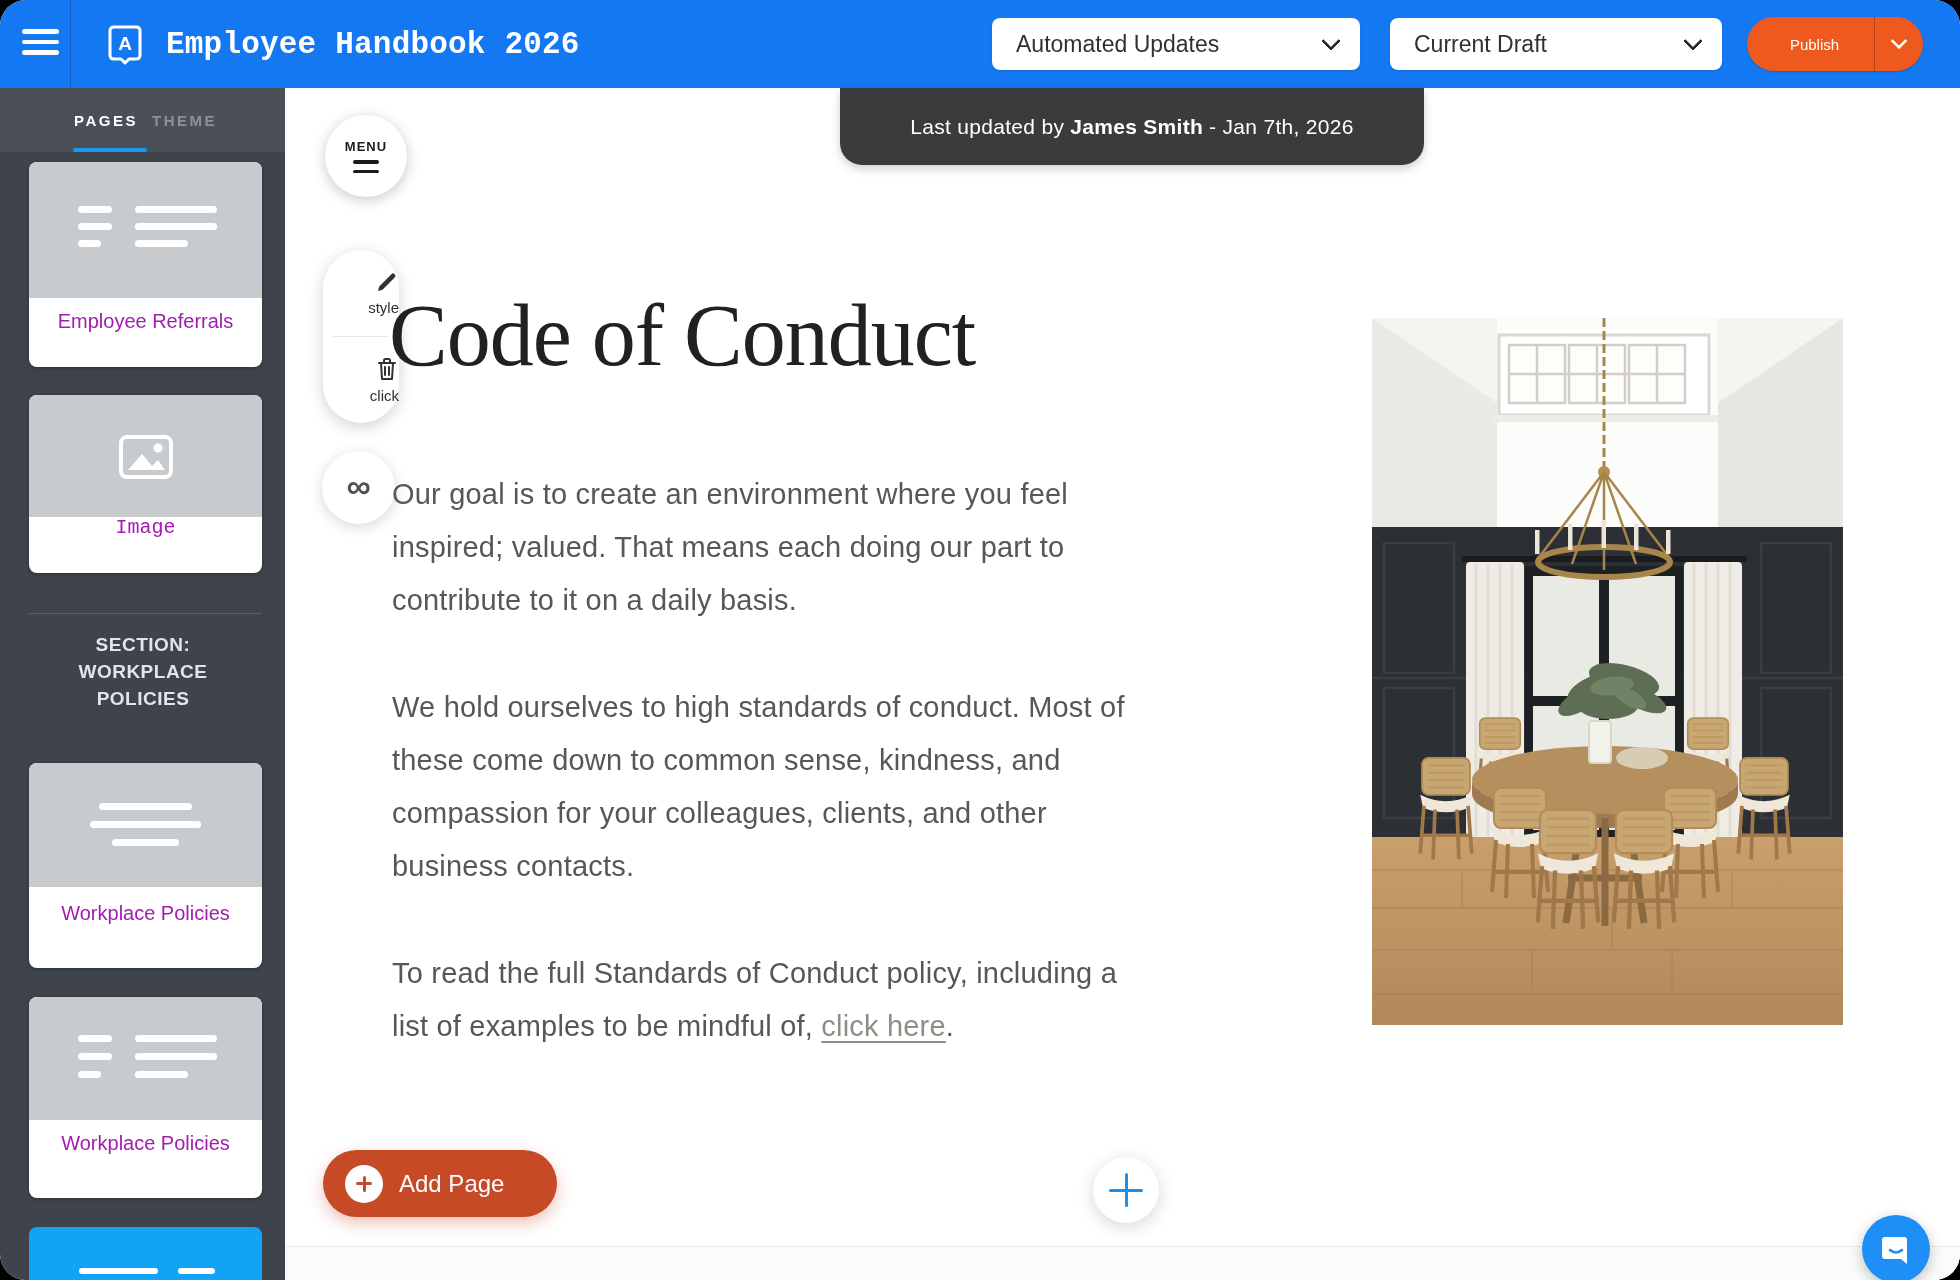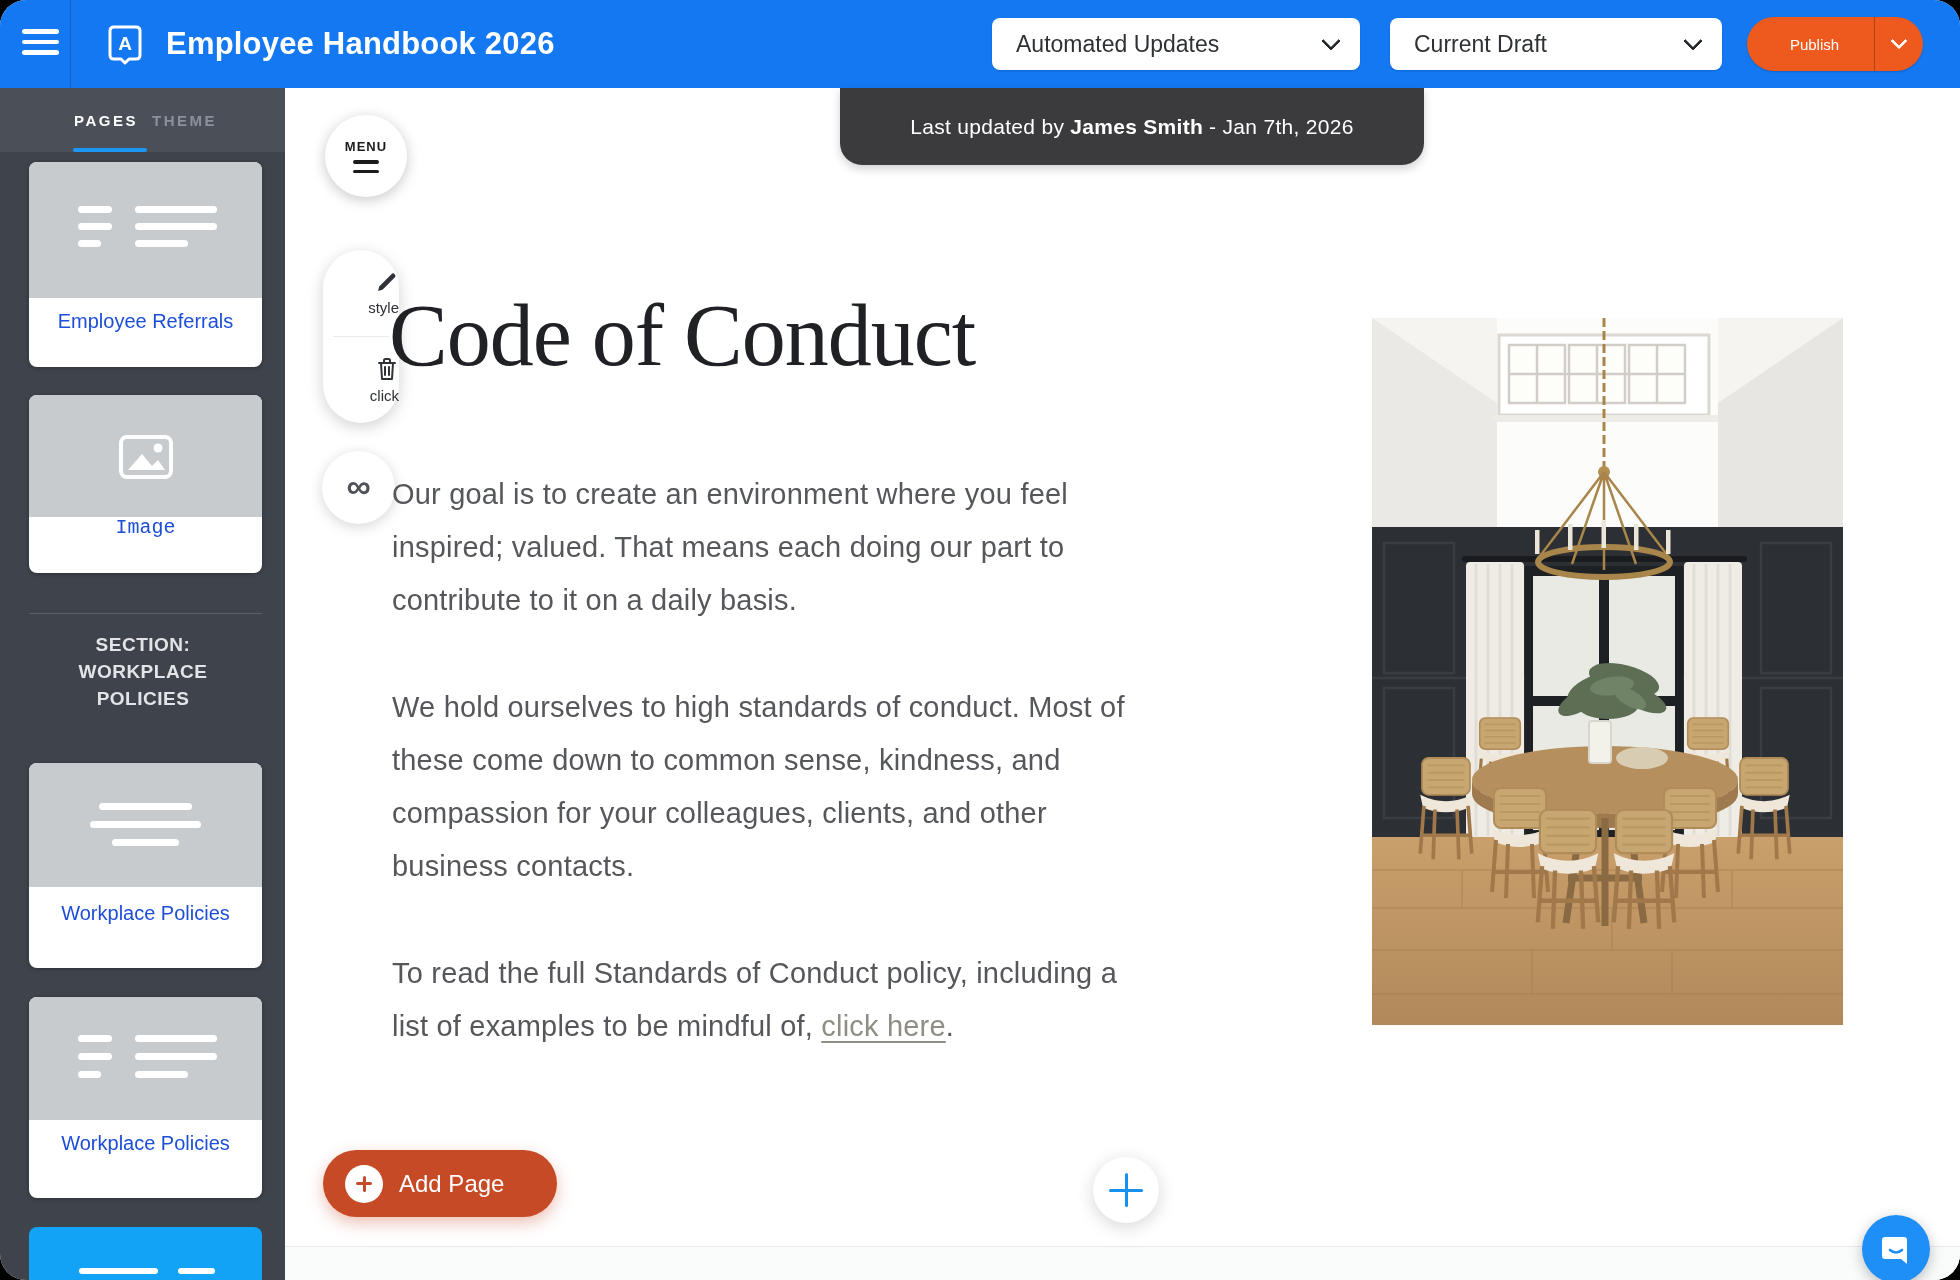--- a/index.html
+++ b/index.html
@@ -6,41 +6,41 @@
   body{width:1960px;height:1280px;font-family:"Liberation Sans","DejaVu Sans",sans-serif;-webkit-font-smoothing:antialiased;}
   .app{position:absolute;top:0;left:0;width:1960px;height:1280px;border-radius:26px;overflow:hidden;background:#fff;}
 
   
   .topbar{position:absolute;top:0;left:0;width:1960px;height:88px;background:#1478F2;}
   .topbar .vdiv{position:absolute;left:70px;top:0;width:1px;height:88px;background:rgba(0,0,0,0.18);}
   .hamburger{position:absolute;left:22px;top:29px;width:37px;height:30px;background:none;border:none;cursor:pointer;padding:0;}
   .hamburger span{display:block;height:4.5px;border-radius:3px;background:#fff;margin-bottom:6px;}
   .brand{position:absolute;left:104px;top:0;height:88px;display:flex;align-items:center;gap:20px;}
   .logo{width:42px;height:42px;display:block;}
-  .doc-title{font-size:31px;font-weight:700;color:#fff;margin:0;letter-spacing:0.2px;}
+  .doc-title{font-size:31px;font-weight:700;color:#fff;margin:0;letter-spacing:0.2px;font-family:Liberation Mono, monospace;}
   .select{position:absolute;top:18px;height:52px;background:#fff;border-radius:8px;display:flex;align-items:center;justify-content:space-between;padding:0 22px 0 24px;box-sizing:border-box;cursor:pointer;box-shadow:0 1px 2px rgba(0,0,0,0.15);}
   .select .sel-label{font-size:23px;color:#2e3135;}
   .sel-updates{left:992px;width:368px;}
   .sel-version{left:1390px;width:332px;}
   .chev{width:11px;height:11px;border-right:3px solid #25282d;border-bottom:3px solid #25282d;transform:rotate(45deg);margin-top:-6px;border-radius:1px;}
   .chev.white{border-color:#fff;width:9px;height:9px;}
   .publish-group{position:absolute;left:1747px;top:17px;width:176px;height:54px;border-radius:27px;background:#EE5A1E;display:flex;overflow:hidden;box-shadow:0 1px 2px rgba(0,0,0,0.2);}
   .publish-main{flex:0 0 127px;background:none;border:none;color:#fff;font-size:15px;font-family:inherit;cursor:pointer;padding:0 0 0 8px;}
   .publish-caret{flex:1;background:none;border:none;border-left:1px solid rgba(0,0,0,0.25);cursor:pointer;display:flex;align-items:center;justify-content:center;padding-bottom:2px;}
 
   
   .sidebar{position:absolute;left:0;top:88px;width:285px;height:1192px;background:#3F444C;}
   .side-tabs{position:absolute;left:0;top:0;width:285px;height:64px;background:#4A4F58;}
   .tab{position:absolute;top:0;height:64px;display:flex;align-items:center;font-size:15px;font-weight:700;letter-spacing:2.5px;cursor:pointer;}
   .tab-pages{left:74px;color:#fff;}
   .tab-theme{left:152px;color:#8b919a;}
   .tab-underline{position:absolute;left:73px;top:60px;width:74px;height:4px;background:#1b98f5;border-radius:2px;}
   .thumb-card{position:absolute;left:29px;width:233px;background:#fff;border-radius:8px;overflow:hidden;box-shadow:0 1px 4px rgba(0,0,0,0.3);cursor:pointer;}
   .thumb-gray{position:absolute;left:0;top:0;width:233px;background:#c7cbce;}
-  .thumb-label{position:absolute;left:0;width:233px;text-align:center;color:#1d4ed8;font-size:20px;line-height:26px;}
+  .thumb-label{position:absolute;left:0;width:233px;text-align:center;color:#a21caf;font-size:20px;line-height:26px;}
   .bar{position:absolute;background:#fff;border-radius:3.5px;height:7px;}
   .card-section-label{position:absolute;left:43px;width:200px;text-align:center;color:#e2e4e7;font-size:19px;line-height:27px;letter-spacing:0.5px;font-weight:700;}
   .side-divider{position:absolute;left:29px;width:233px;height:1px;background:rgba(255,255,255,0.15);}
   .thumb-blue{position:absolute;left:29px;width:233px;background:#12A3F7;border-radius:8px;}
 
   
   .canvas{position:absolute;left:285px;top:88px;width:1675px;height:1192px;background:#fff;}
   .page-bottom-strip{position:absolute;left:0;top:1158px;width:1675px;height:34px;background:#fafbfb;border-top:1px solid #e8e9ea;}
   .toast{position:absolute;left:555px;top:0px;width:584px;height:77px;background:#3b3b3e;border-radius:0 0 22px 22px;display:flex;align-items:center;justify-content:center;color:#fff;font-size:21px;letter-spacing:0.3px;box-shadow:0 4px 10px rgba(0,0,0,0.18);}
   .toast b{font-weight:700;margin:0 6px;}

